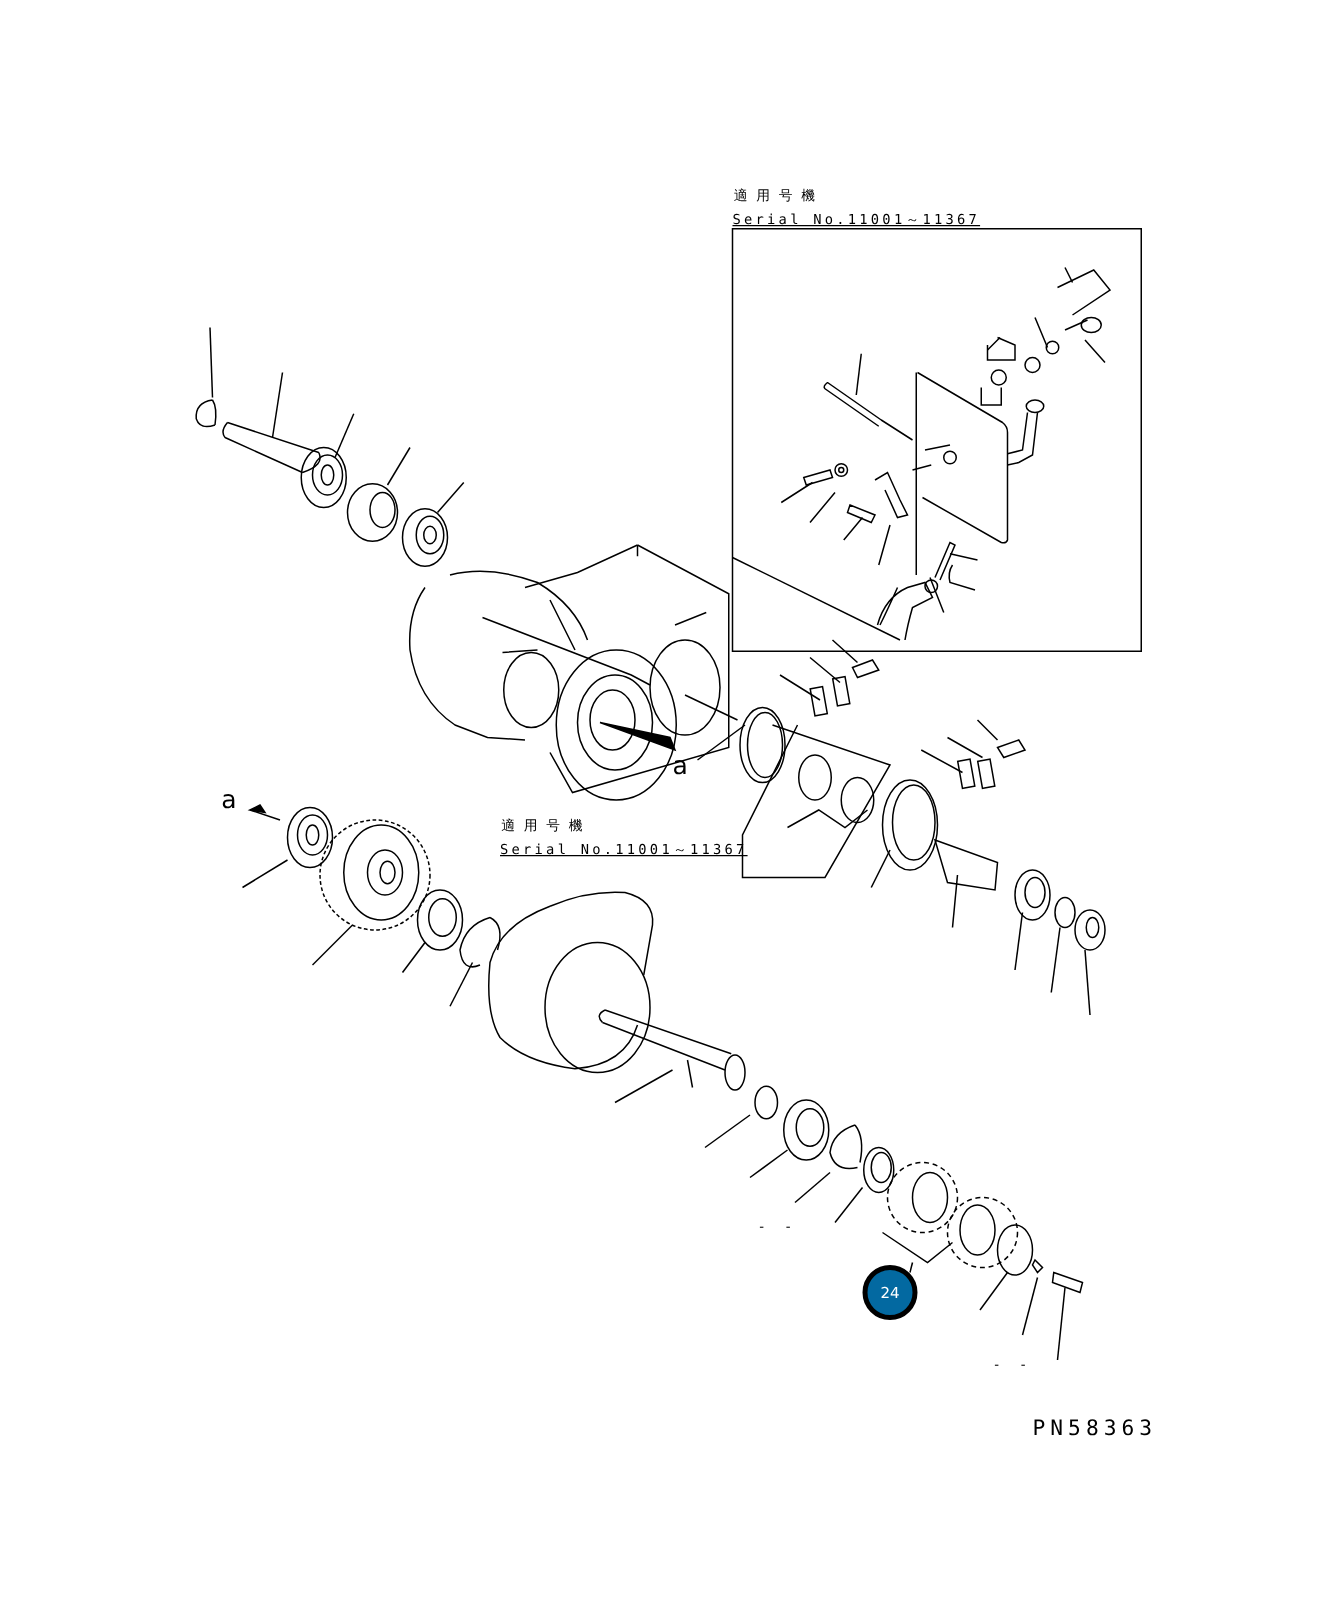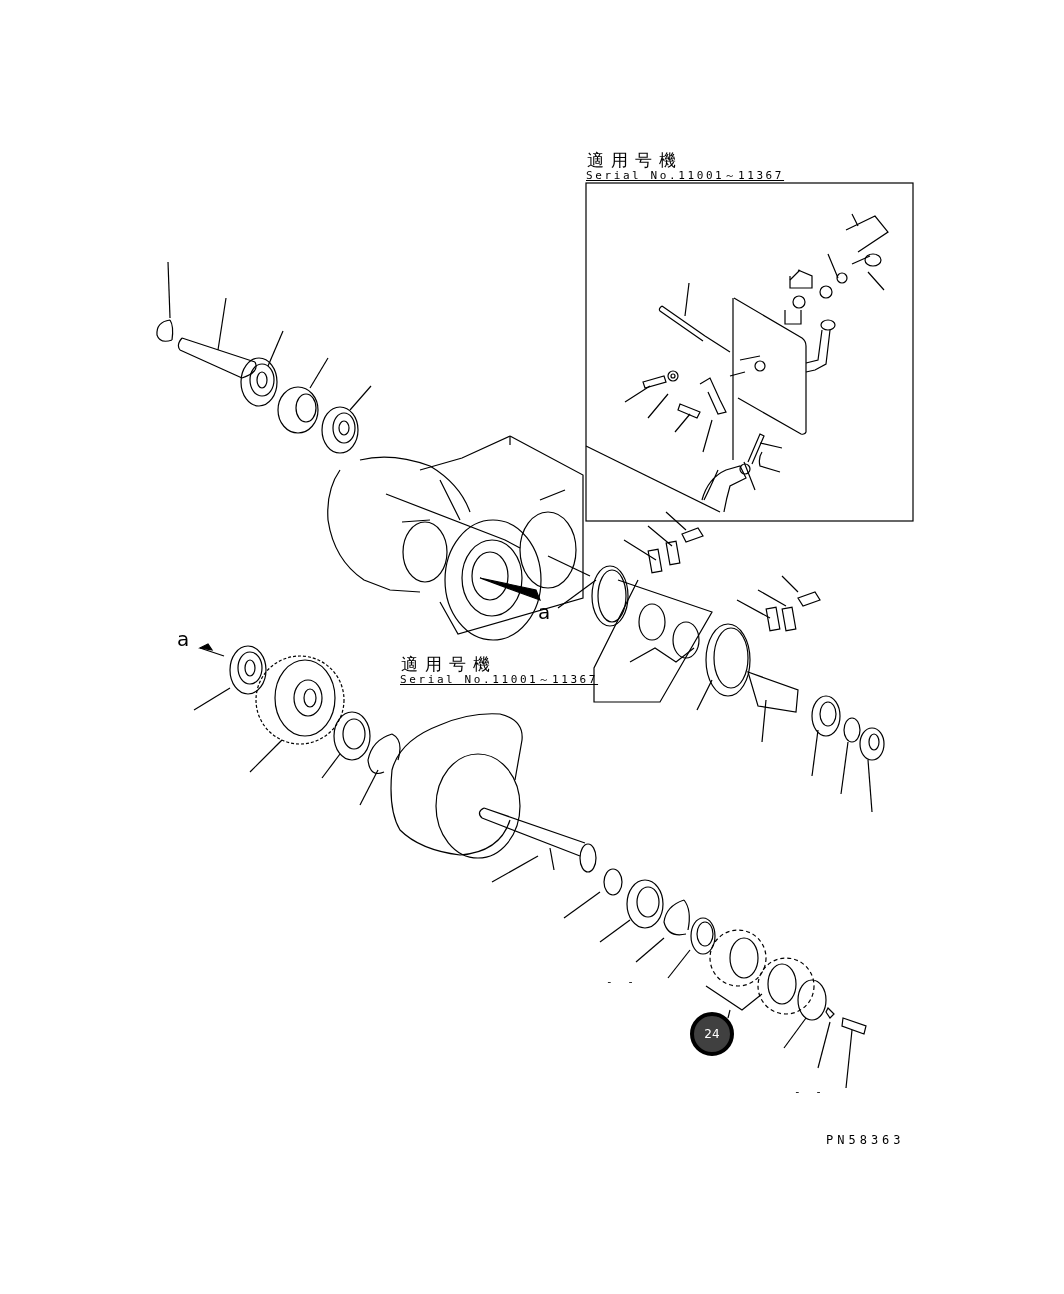--- a/index.html
+++ b/index.html
@@ -1,26 +1,26 @@
 <!DOCTYPE html>
 <html><head>
 <meta charset="utf-8">
 <style>
   html, body { margin: 0; padding: 0; background: #ffffff; }
   body { width: 1064px; height: 1294px; position: relative; overflow: hidden; font-family: "DejaVu Sans Mono", monospace; }
   svg.drawing { position: absolute; left: 0; top: 0; }
   .lbl { position: absolute; color: #000; white-space: pre; }
-  .jp { font-family: "DejaVu Sans", sans-serif; font-size: 17px; letter-spacing: 7px; }
+  .jp { font-family: "DejaVu Sans", sans-serif; font-size: 11px; letter-spacing: 7px; }
   .serial { font-family: "DejaVu Sans Mono", monospace; font-size: 11px; letter-spacing: 2.6px; text-decoration: underline; }
   .ref-a { font-family: "DejaVu Sans", sans-serif; font-size: 20px; }
-  .pn { font-family: "DejaVu Sans Mono", monospace; font-size: 12px; letter-spacing: 4px; }
+  .pn { font-family: "DejaVu Sans Mono", monospace; font-size: 17px; letter-spacing: 4px; }
   .dash { font-family: "DejaVu Sans Mono", monospace; font-size: 11px; letter-spacing: 4px; }
   .callout {
     position: absolute; width: 36px; height: 36px; border-radius: 50%;
-    background: #404040; border: 4px solid #000; color: #fff;
+    background: #0369a1; border: 4px solid #000; color: #fff;
     font-family: "DejaVu Sans", sans-serif; font-size: 12px;
     display: flex; align-items: center; justify-content: center; box-sizing: content-box;
     cursor: pointer;
   }
 </style>
 </head>
 <body>
 
 <svg class="drawing" width="1064" height="1294" viewBox="0 0 1064 1294" fill="none" stroke="#000" stroke-width="1.2">
 

